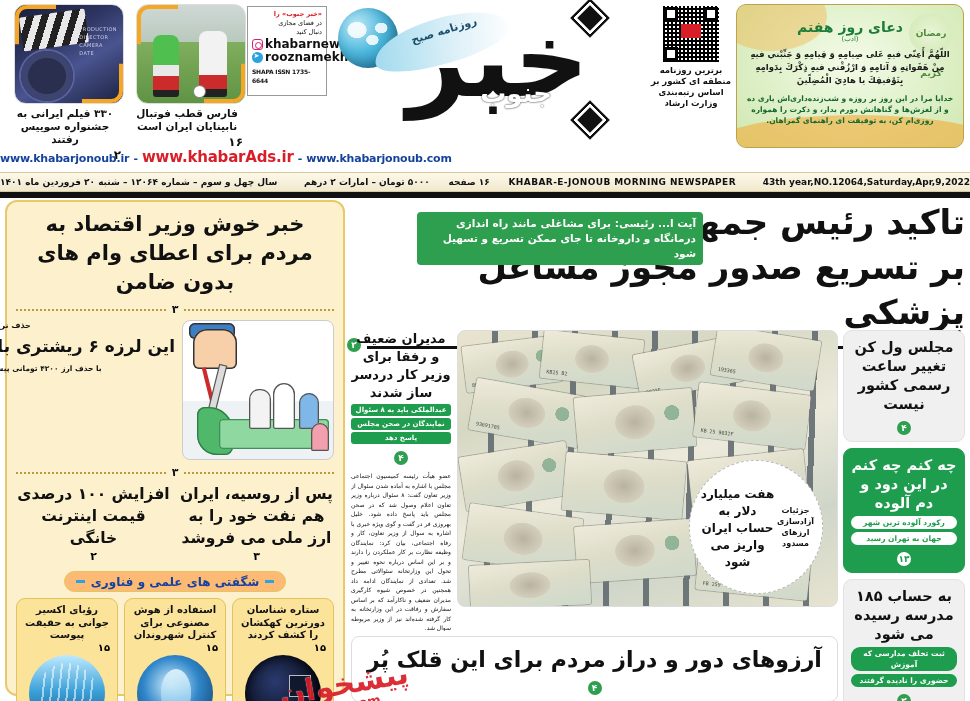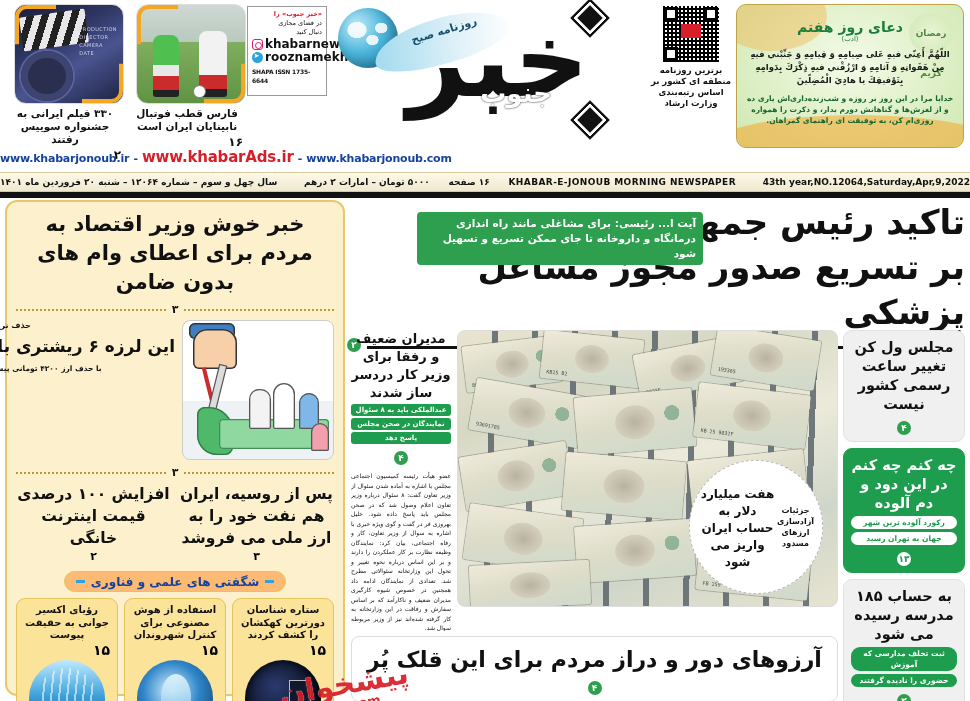--- a/index.html
+++ b/index.html
@@ -235,21 +235,21 @@
     display:flex; align-items:center; justify-content:center; gap:6px;
     font-size:12px; font-weight:bold; color:#14429c;
   }
   .sci-dash { width:9px; height:2.5px; background:#2aa3e0; }
   .sci-cards { display:flex; gap:6px; }
   .sci-card {
     flex:1; border-radius:9px; background:#fbe39a; border:1px solid #e3c35c;
     padding:5px 4px 4px; text-align:center;
   }
   .sci-t { font-size:10px; line-height:12.5px; font-weight:bold; color:#111; min-height:38px; }
-  .sci-p { font-size:14px; font-weight:bold; text-align:right; padding-right:3px; }
+  .sci-p { font-size:10px; font-weight:bold; text-align:right; padding-right:3px; }
   .sci-orb { width:76px; height:76px; border-radius:50%; margin:2px auto 0; }
   .orb-space { background: radial-gradient(circle at 40% 35%, #2a3a6e 0%, #070b18 70%),
       radial-gradient(circle at 22% 60%, #fff 0 1.2px, transparent 2px),
       radial-gradient(circle at 66% 30%, #fff 0 1.4px, transparent 2px),
       radial-gradient(circle at 50% 72%, #fff 0 1px, transparent 2px);
     box-shadow: inset 0 0 12px #000; position:relative; }
   .orb-space::after { content:""; position:absolute; right:10px; top:20px; width:20px; height:20px;
     border:1px solid #bbb; background:#10182e; }
   .orb-ai { background: radial-gradient(circle at 45% 40%, #d9f2ff 0%, #2f86c9 45%, #0d2f52 100%);
     position:relative; }

